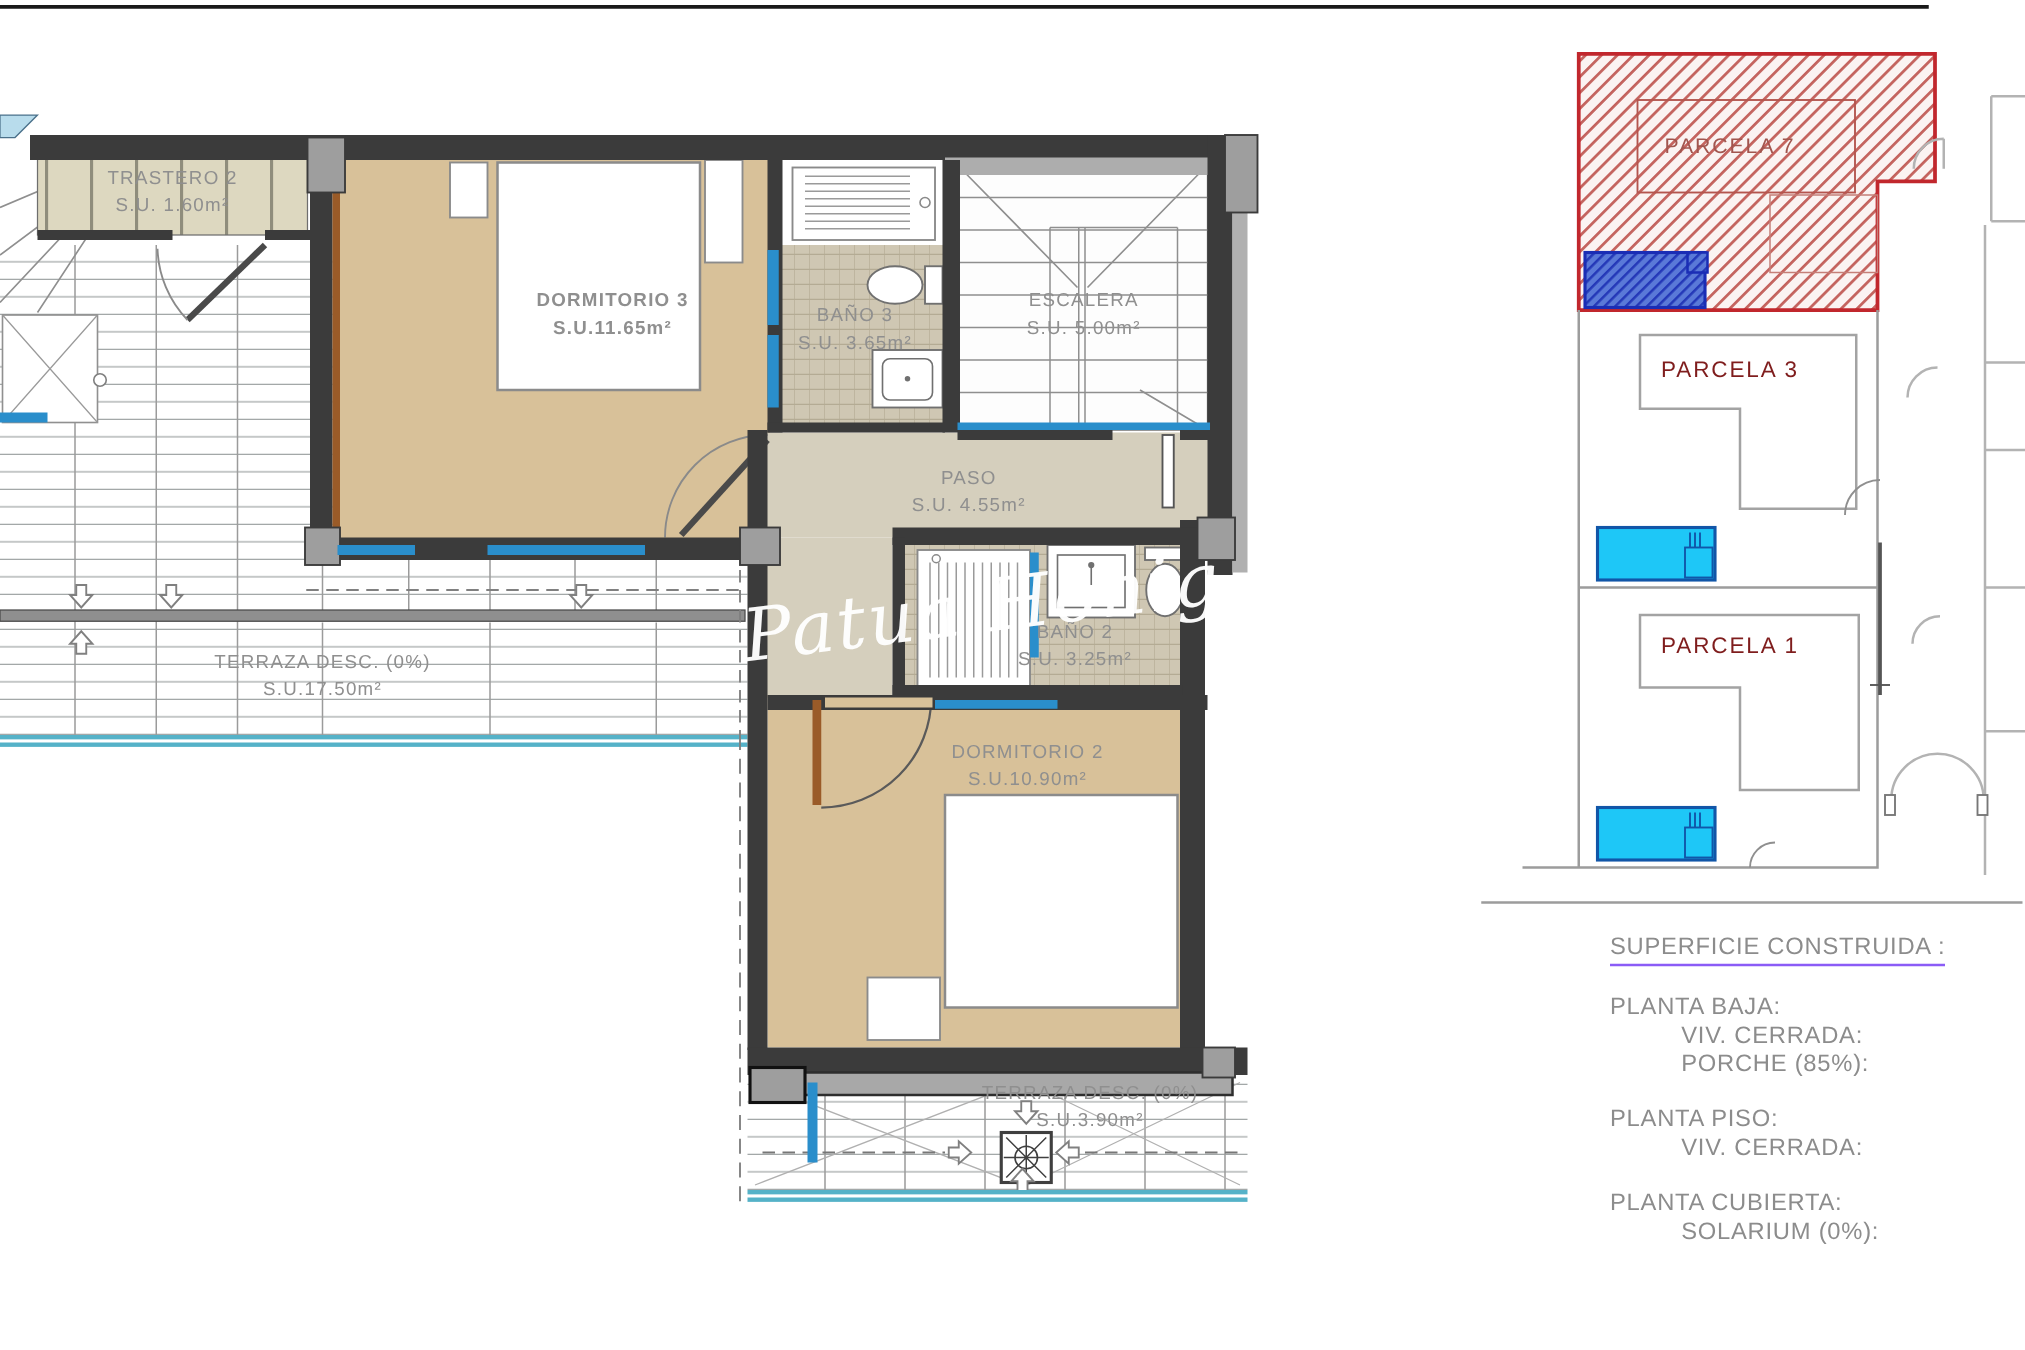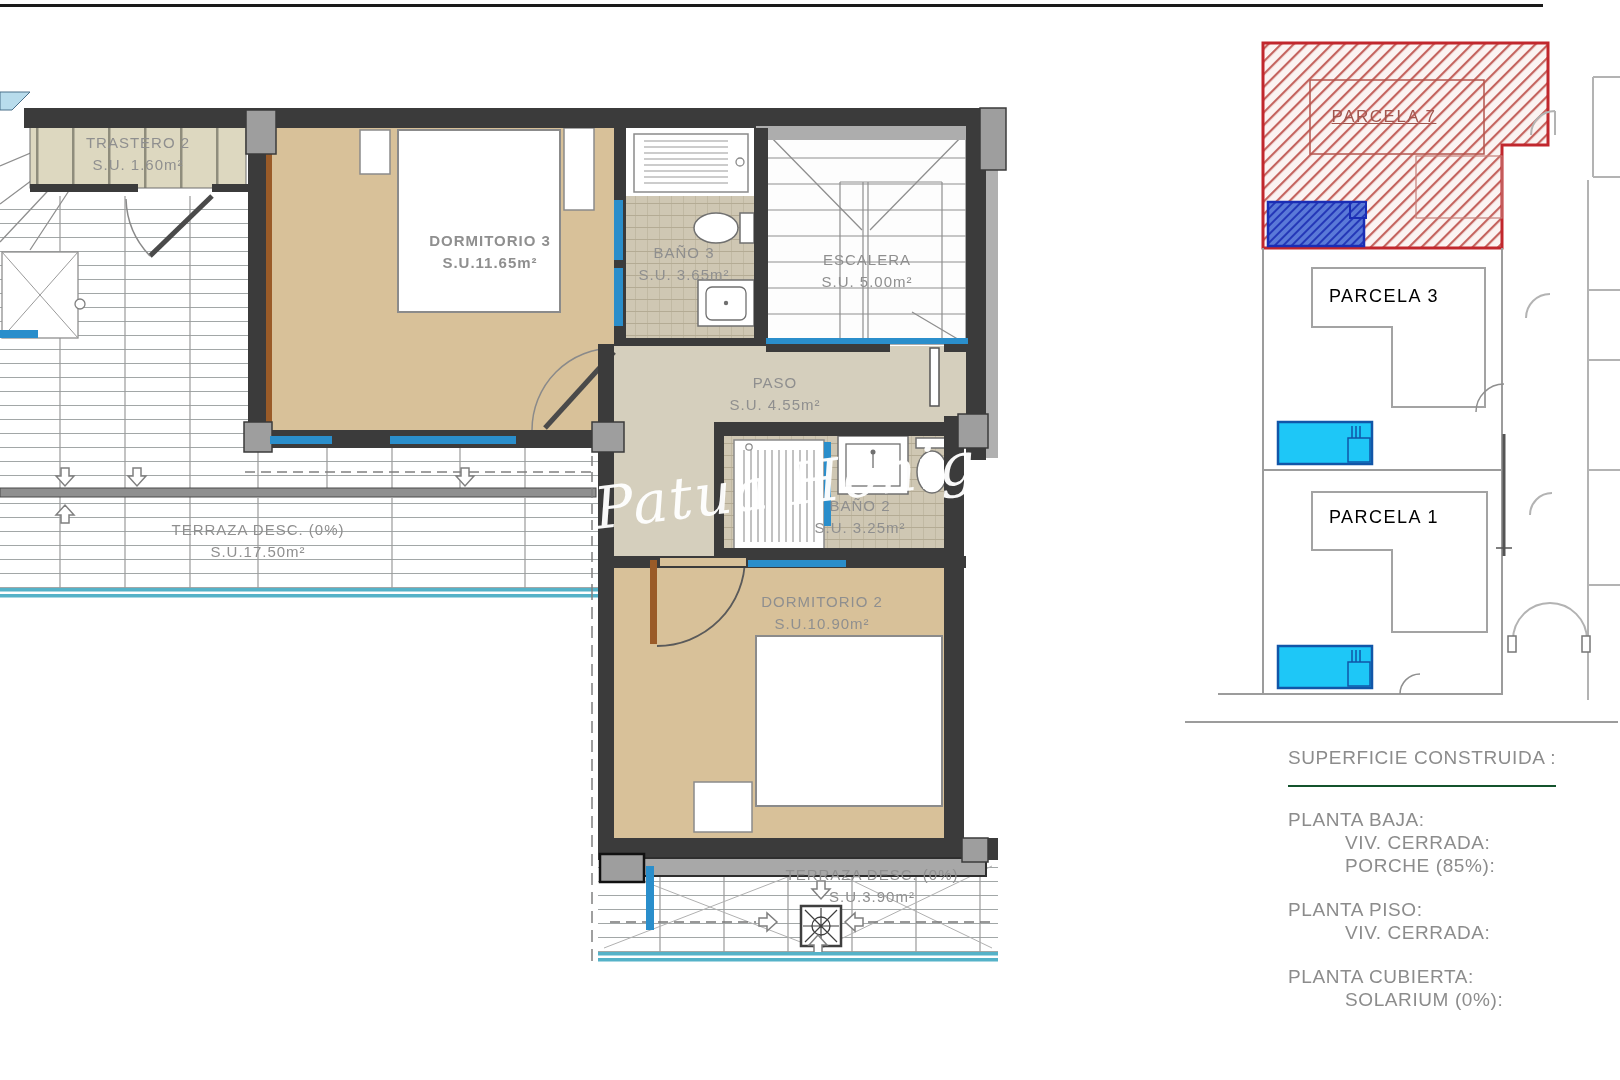--- a/index.html
+++ b/index.html
@@ -3,25 +3,25 @@
 <meta charset="utf-8">
 <style>
   html,body{margin:0;padding:0;width:1620px;height:1080px;background:#ffffff;overflow:hidden;
     font-family:"Liberation Sans", sans-serif;}
   .sheet{position:relative;width:1620px;height:1080px;background:#fff;}
   .sheet svg{position:absolute;left:0;top:0;}
   .room-label{position:absolute;transform:translate(-50%,-50%);text-align:center;
     color:#8f8f8f;font-size:15px;letter-spacing:1px;line-height:22px;white-space:nowrap;}
   .room-label .nm,.room-label .ar{display:block;}
   .parcel-label{position:absolute;transform:translate(-50%,-50%);white-space:nowrap;
-    font-size:18px;letter-spacing:1.5px;color:#000000;}
+    font-size:18px;letter-spacing:1.5px;color:#7f1d1d;}
   .parcel-label.red{color:#a2564f;font-size:17px;}
   .legend{position:absolute;left:1288px;top:746px;width:330px;color:#8c8c8c;
     font-size:19px;letter-spacing:0.6px;line-height:23px;}
-  .legend .lg-title{display:inline-block;border-bottom:2px solid #14532d;padding-bottom:16px;margin-bottom:0;}
+  .legend .lg-title{display:inline-block;border-bottom:2px solid #8b5cf6;padding-bottom:2px;margin-bottom:0;}
   .legend .lg-h{margin-top:21px;}
   .legend .lg-i{margin-left:57px;}
   .legend .lg-total{margin-top:21px;}
   .watermark{position:absolute;left:598px;top:448px;width:440px;height:150px;
     color:#ffffff;font-family:"DejaVu Serif", serif;font-style:italic;
     font-size:58px;transform:rotate(-7deg);opacity:0.97;white-space:nowrap;
     letter-spacing:2px;}
 </style>
 </head>
 <body>
@@ -250,21 +250,21 @@
   <span class="ar">S.U. 1.60m²</span>
 </div>
 <div class="room-label" style="left:490px;top:252px;font-weight:bold;">
   <span class="nm">DORMITORIO 3</span>
   <span class="ar">S.U.11.65m²</span>
 </div>
 <div class="room-label" style="left:684px;top:264px;">
   <span class="nm">BAÑO 3</span>
   <span class="ar">S.U. 3.65m²</span>
 </div>
-<div class="room-label" style="left:867px;top:252px;margin-top:19px;">
+<div class="room-label" style="left:867px;top:252px;">
   <span class="nm">ESCALERA</span>
   <span class="ar">S.U. 5.00m²</span>
 </div>
 <div class="room-label" style="left:775px;top:394px;">
   <span class="nm">PASO</span>
   <span class="ar">S.U. 4.55m²</span>
 </div>
 <div class="room-label" style="left:860px;top:517px;">
   <span class="nm">BAÑO 2</span>
   <span class="ar">S.U. 3.25m²</span>
@@ -275,21 +275,21 @@
 </div>
 <div class="room-label" style="left:822px;top:613px;">
   <span class="nm">DORMITORIO 2</span>
   <span class="ar">S.U.10.90m²</span>
 </div>
 <div class="room-label" style="left:872px;top:886px;">
   <span class="nm">TERRAZA DESC. (0%)</span>
   <span class="ar">S.U.3.90m²</span>
 </div>
 
-<div class="parcel-label red" style="left:1384px;top:117px;text-decoration:underline;">PARCELA 7</div>
+<div class="parcel-label red" style="left:1384px;top:117px;">PARCELA 7</div>
 <div class="parcel-label" style="left:1384px;top:296px;">PARCELA 3</div>
 <div class="parcel-label" style="left:1384px;top:517px;">PARCELA 1</div>
 
 <div class="legend">
   <div class="lg-title">SUPERFICIE CONSTRUIDA :</div>
   <div class="lg-h">PLANTA BAJA:</div>
   <div class="lg-i">VIV. CERRADA:</div>
   <div class="lg-i">PORCHE (85%):</div>
   <div class="lg-h">PLANTA PISO:</div>
   <div class="lg-i">VIV. CERRADA:</div>

